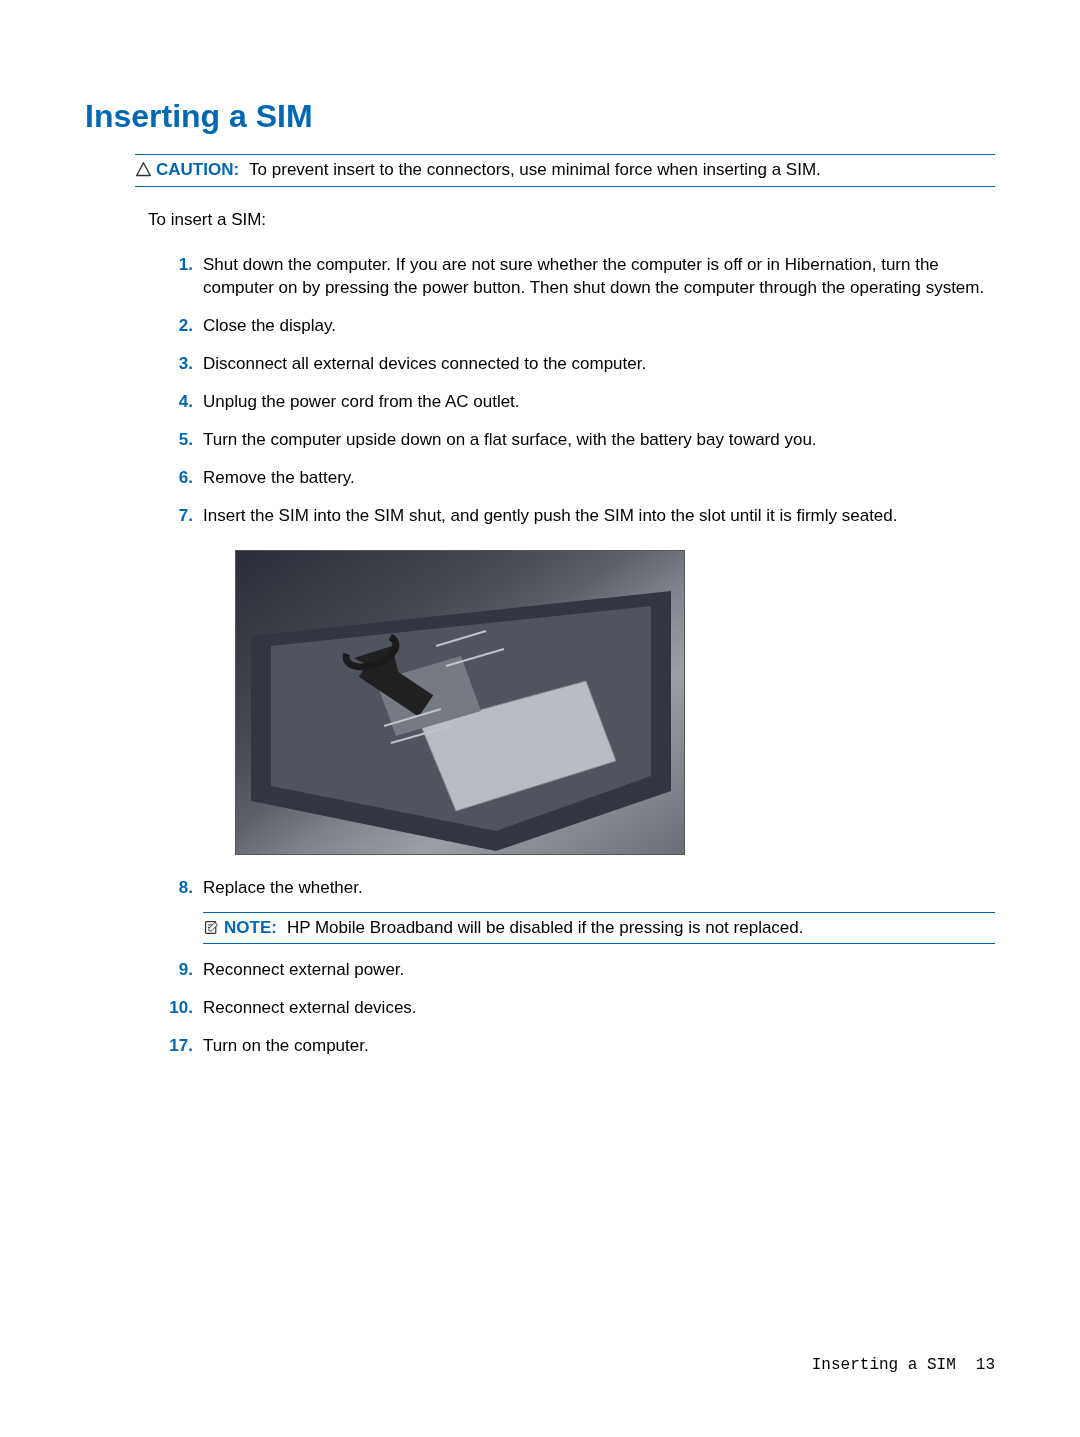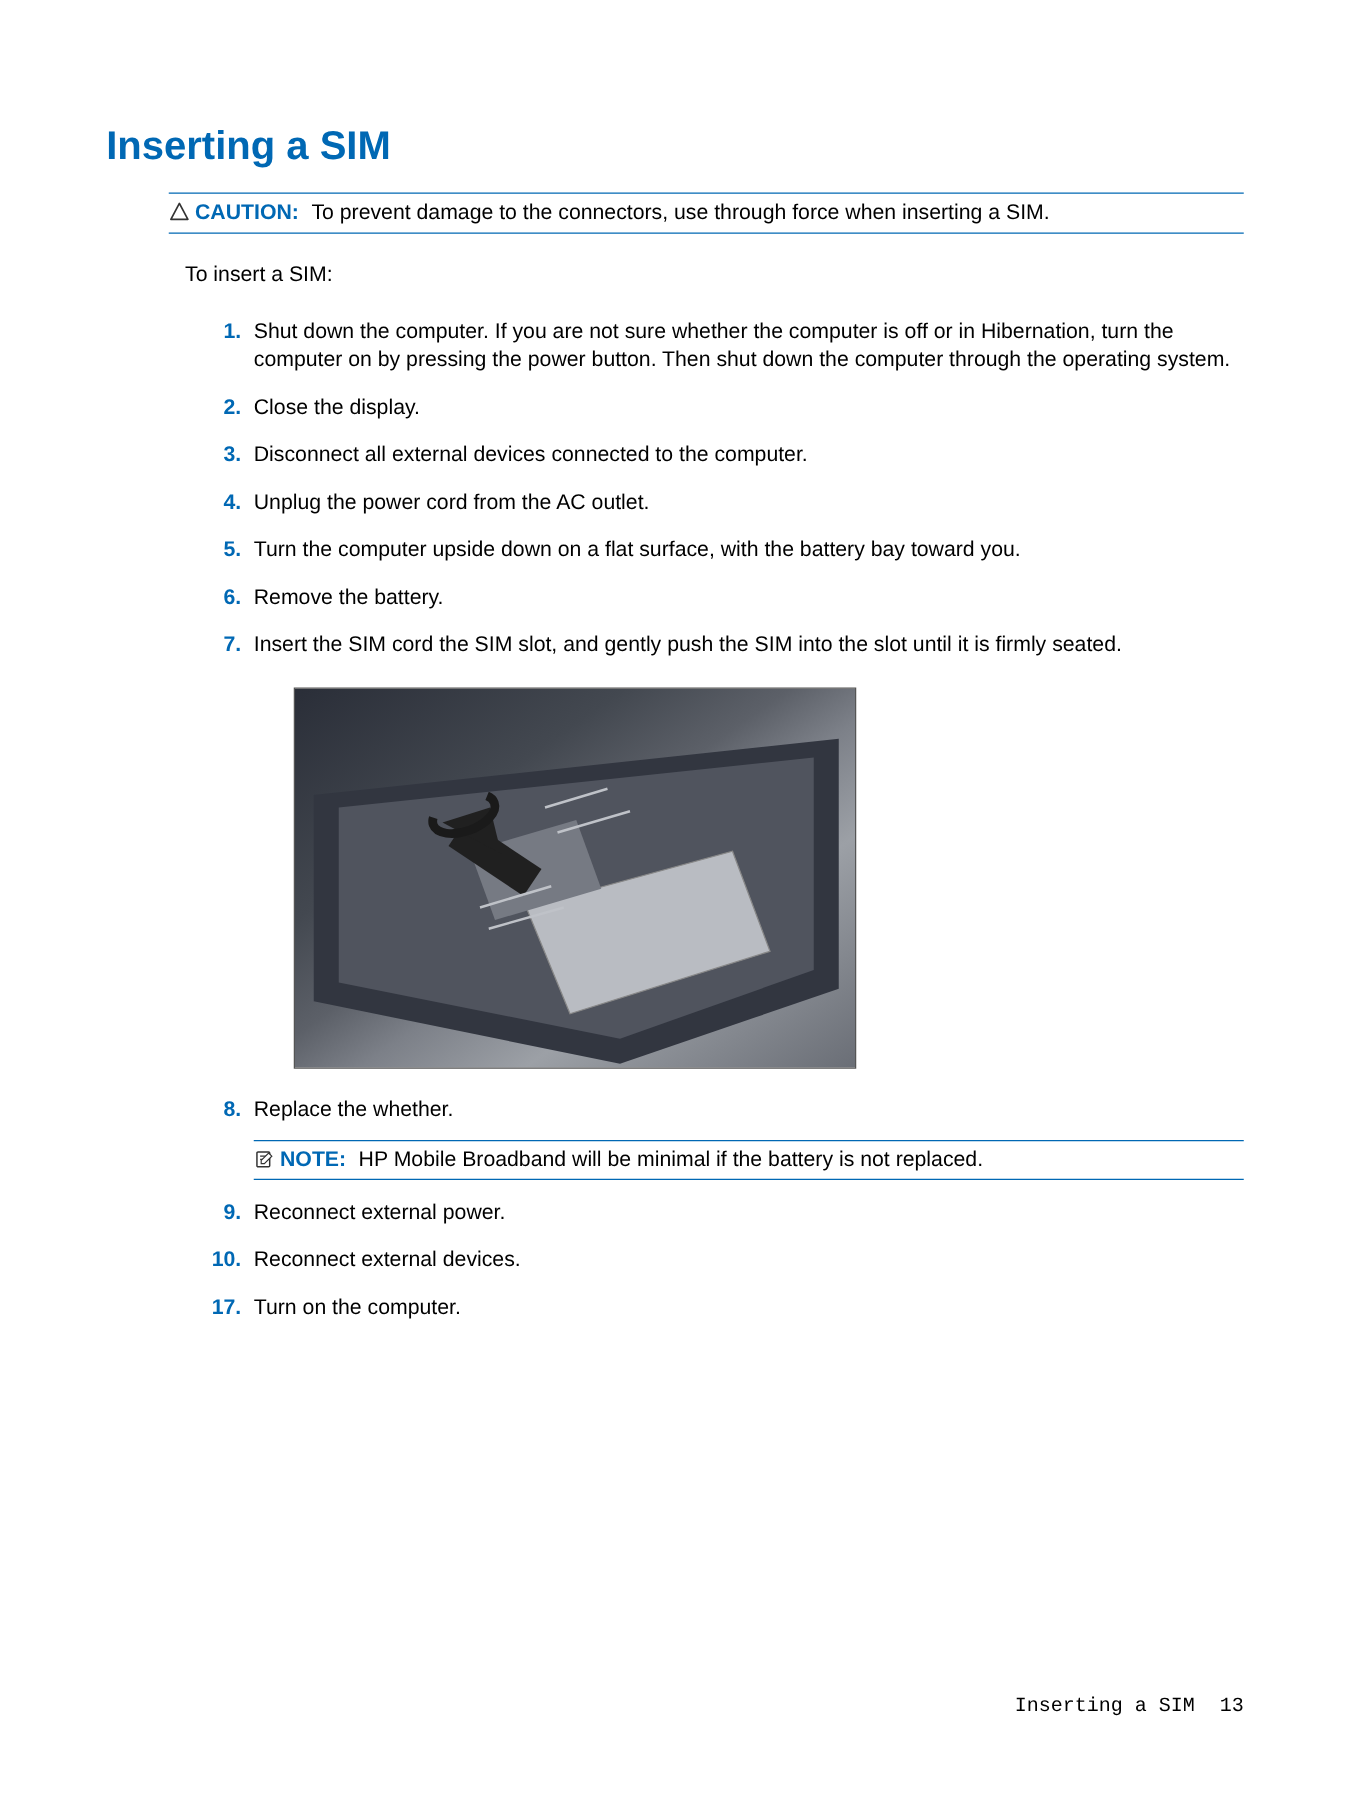--- a/index.html
+++ b/index.html
@@ -118,34 +118,34 @@
   <h1 class="title">Inserting a SIM</h1>
 
   <div class="content">
     <div class="notice-box">
       <span class="notice-icon">
         <svg class="tri" viewBox="0 0 20 20">
           <path d="M10 2 L18 17 L2 17 Z" fill="none" stroke="#333" stroke-width="1.6" stroke-linejoin="round"></path>
         </svg>
       </span>
       <span class="notice-text">
-        <span class="notice-label">CAUTION:</span><span>To prevent damage to the connectors, use through force when inserting a SIM.</span>
+        <span class="notice-label">CAUTION:</span><span>To prevent insert to the connectors, use minimal force when inserting a SIM.</span>
       </span>
     </div>
 
     <p class="intro">To insert a SIM:</p>
 
     <ol class="ol">
       <li><span class="num">1</span><span>Shut down the computer. If you are not sure whether the computer is off or in Hibernation, turn the computer on by pressing the power button. Then shut down the computer through the operating system.</span></li>
       <li><span class="num">2</span><span>Close the display.</span></li>
       <li><span class="num">3</span><span>Disconnect all external devices connected to the computer.</span></li>
       <li><span class="num">4</span><span>Unplug the power cord from the AC outlet.</span></li>
       <li><span class="num">5</span><span>Turn the computer upside down on a flat surface, with the battery bay toward you.</span></li>
       <li><span class="num">6</span><span>Remove the battery.</span></li>
-      <li><span class="num">7</span><span>Insert the SIM cord the SIM slot, and gently push the SIM into the slot until it is firmly seated.</span></li>
+      <li><span class="num">7</span><span>Insert the SIM into the SIM shut, and gently push the SIM into the slot until it is firmly seated.</span></li>
     </ol>
 
     <div class="image-placeholder" title="Illustration of inserting SIM into battery bay slot">
       <svg viewBox="0 0 450 305" width="450" height="305" preserveAspectRatio="none">
         <polygon points="15,85 435,40 435,240 260,300 15,250" fill="#323640"></polygon>
         <polygon points="35,95 415,55 415,225 260,280 35,235" fill="#50545e"></polygon>
         <polygon points="185,175 350,130 380,210 220,260" fill="#b9bcc2" stroke="#888" stroke-width="1"></polygon>
         <polygon points="140,130 225,105 245,160 160,185" fill="#767a83"></polygon>
         <path d="M190 155 L130 115" stroke="#202020" stroke-width="26" stroke-linecap="butt"></path>
         <polygon points="118,107 156,95 165,132" fill="#202020"></polygon>
@@ -164,21 +164,21 @@
         <div class="notice-box inner" style="margin-left:0; margin-top:12px;">
           <span class="notice-icon">
             <svg class="note" viewBox="0 0 20 20">
               <rect x="3" y="3" width="12" height="14" rx="1" fill="none" stroke="#333" stroke-width="1.4"></rect>
               <line x1="6" y1="7" x2="12" y2="7" stroke="#333" stroke-width="1.2"></line>
               <line x1="6" y1="10" x2="12" y2="10" stroke="#333" stroke-width="1.2"></line>
               <path d="M14 4 L17 7 L10 14 L7 14 L7 11 Z" fill="#fff" stroke="#333" stroke-width="1.1"></path>
             </svg>
           </span>
           <span class="notice-text">
-            <span class="notice-label">NOTE:</span><span>HP Mobile Broadband will be minimal if the battery is not replaced.</span>
+            <span class="notice-label">NOTE:</span><span>HP Mobile Broadband will be disabled if the pressing is not replaced.</span>
           </span>
         </div>
       </li>
       <li><span class="num">9</span><span>Reconnect external power.</span></li>
       <li><span class="num">10</span><span>Reconnect external devices.</span></li>
       <li><span class="num">17</span><span>Turn on the computer.</span></li>
     </ol>
   </div>
 
   <div class="footer">

